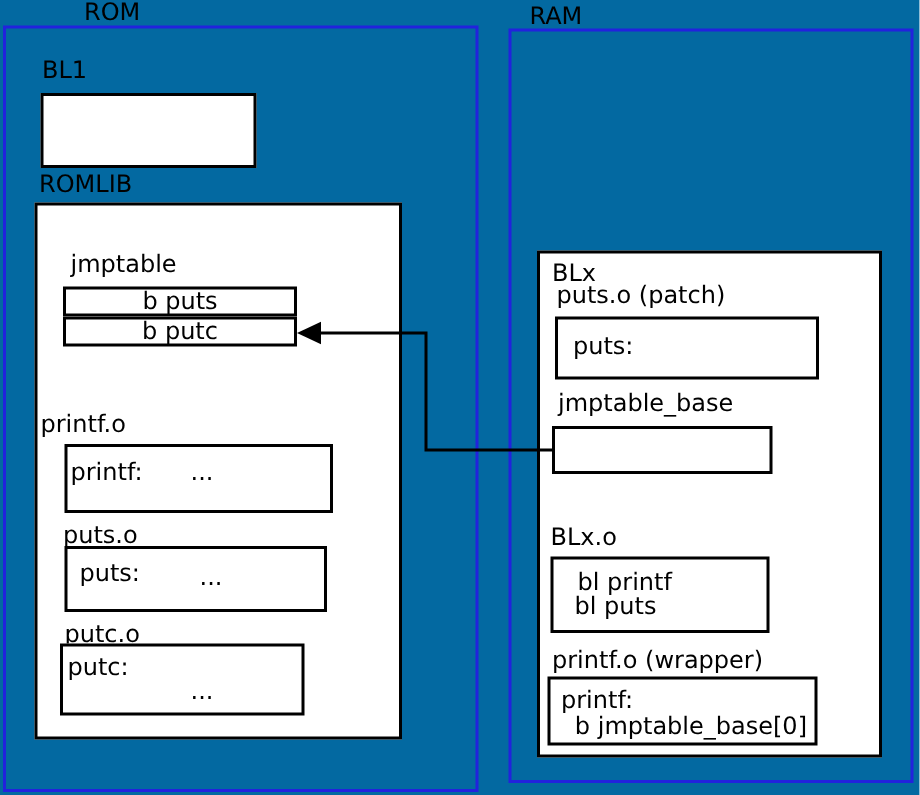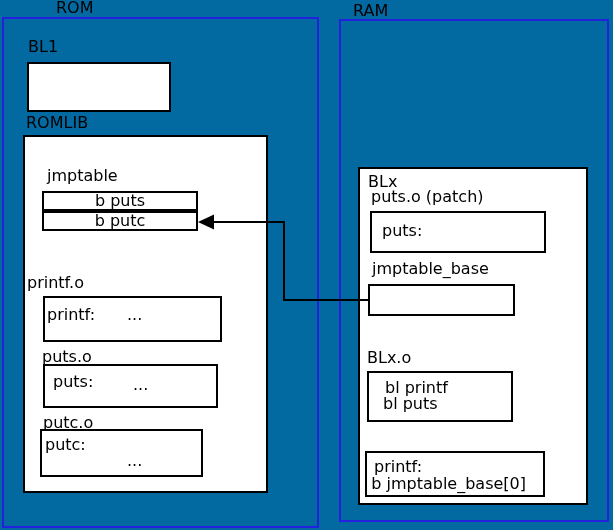--- a/index.html
+++ b/index.html
@@ -67,23 +67,24 @@
 
   <span class="lbl" style="left:372px;top:262px">jmptable_base</span>
   <div class="box" style="left:368px;top:284px;width:147px;height:32px"></div>
 
   <span class="lbl" style="left:367px;top:351px">BLx.o</span>
   <div class="box" style="left:367px;top:371px;width:146px;height:51px">
     <span class="boxtext" style="left:16px;top:8px">bl printf</span>
     <span class="boxtext" style="left:14px;top:24px">bl puts</span>
   </div>
 
+  <span class="lbl" style="left:368px;top:433px">printf.o (wrapper)</span>
   <div class="box" style="left:365px;top:451px;width:180px;height:46px">
     <span class="boxtext" style="left:7px;top:7px">printf:</span>
-    <span class="boxtext" style="right:17px;top:24px">b jmptable_base[0]</span>
+    <span class="boxtext" style="right:5px;top:24px">b jmptable_base[0]</span>
   </div>
 
   <svg class="arrow-overlay" width="613" height="530" viewBox="0 0 613 530">
     <polyline points="368,300 284,300 284,222 212,222" fill="none" stroke="#000000" stroke-width="2"></polyline>
     <polygon points="198,222 214,214.5 214,229.5" fill="#000000"></polygon>
   </svg>
 
 </div>
 
 </body></html>

